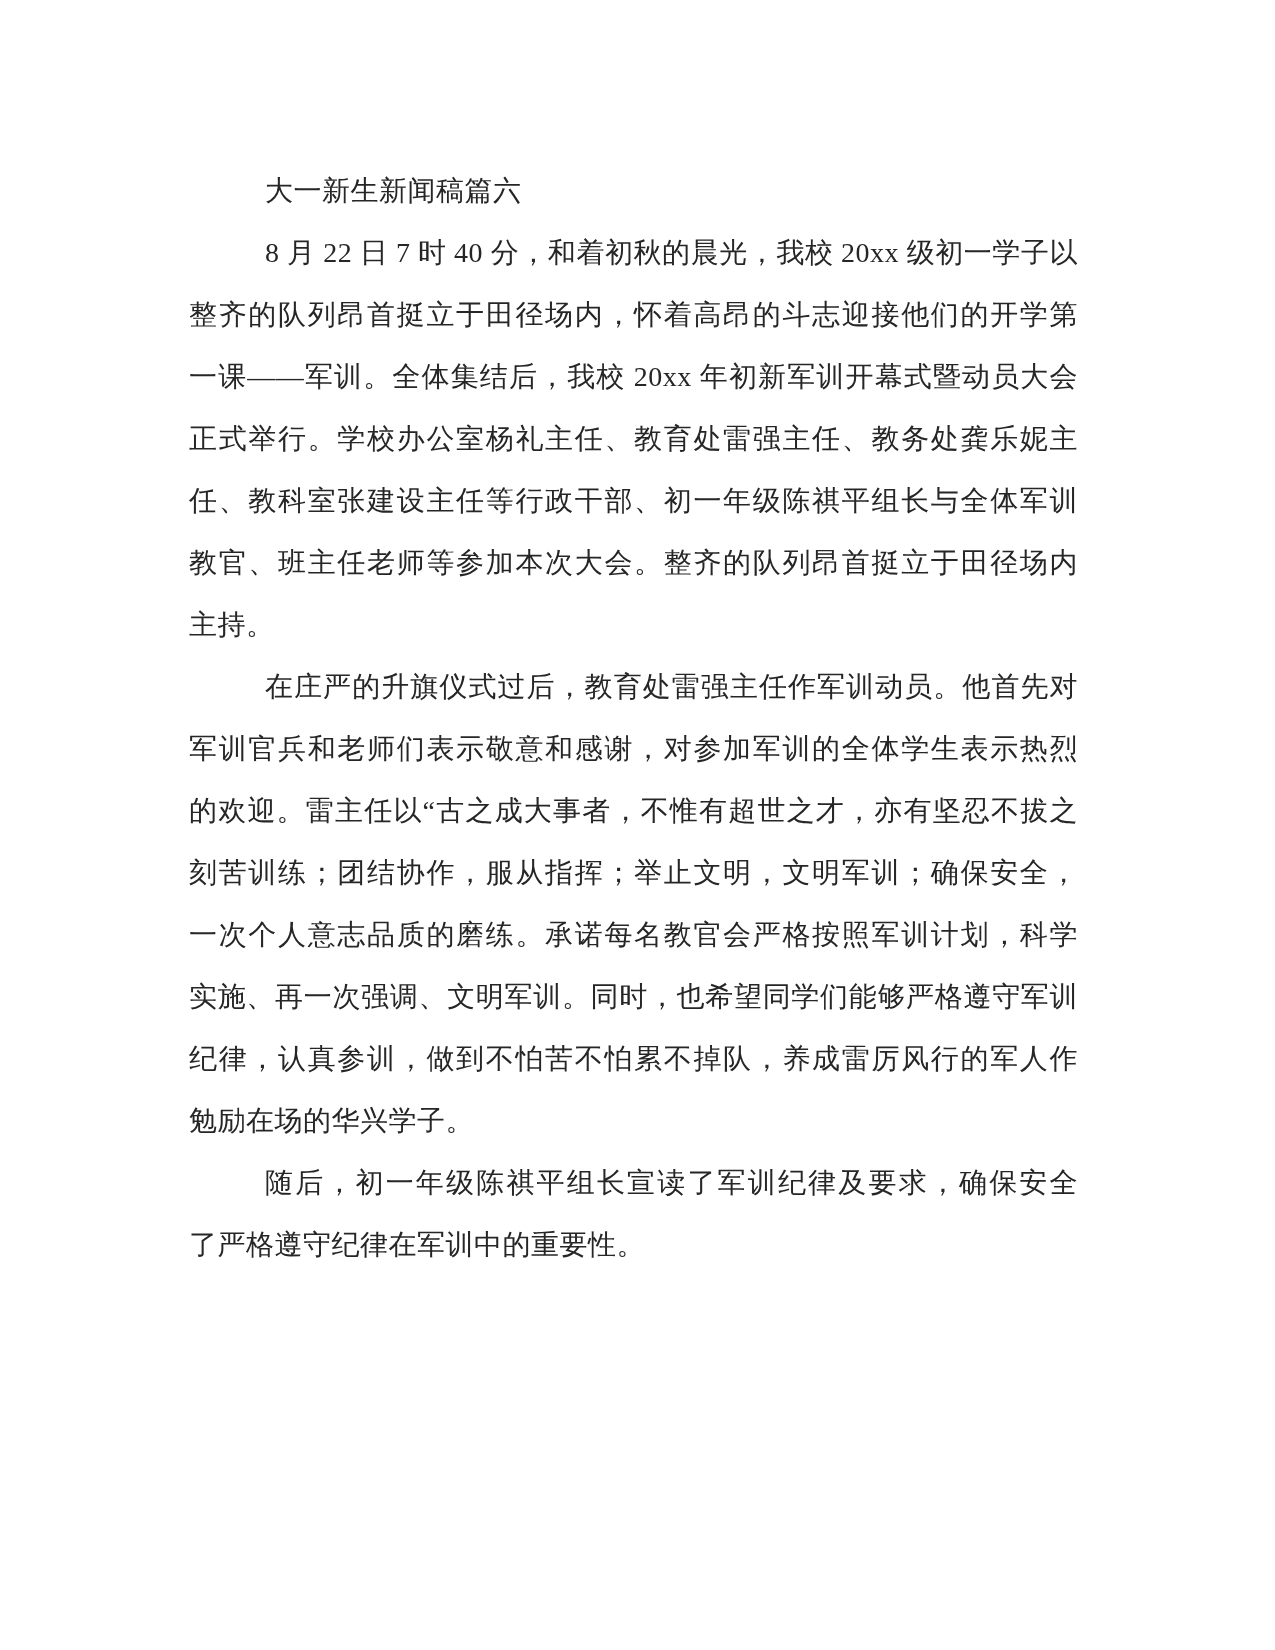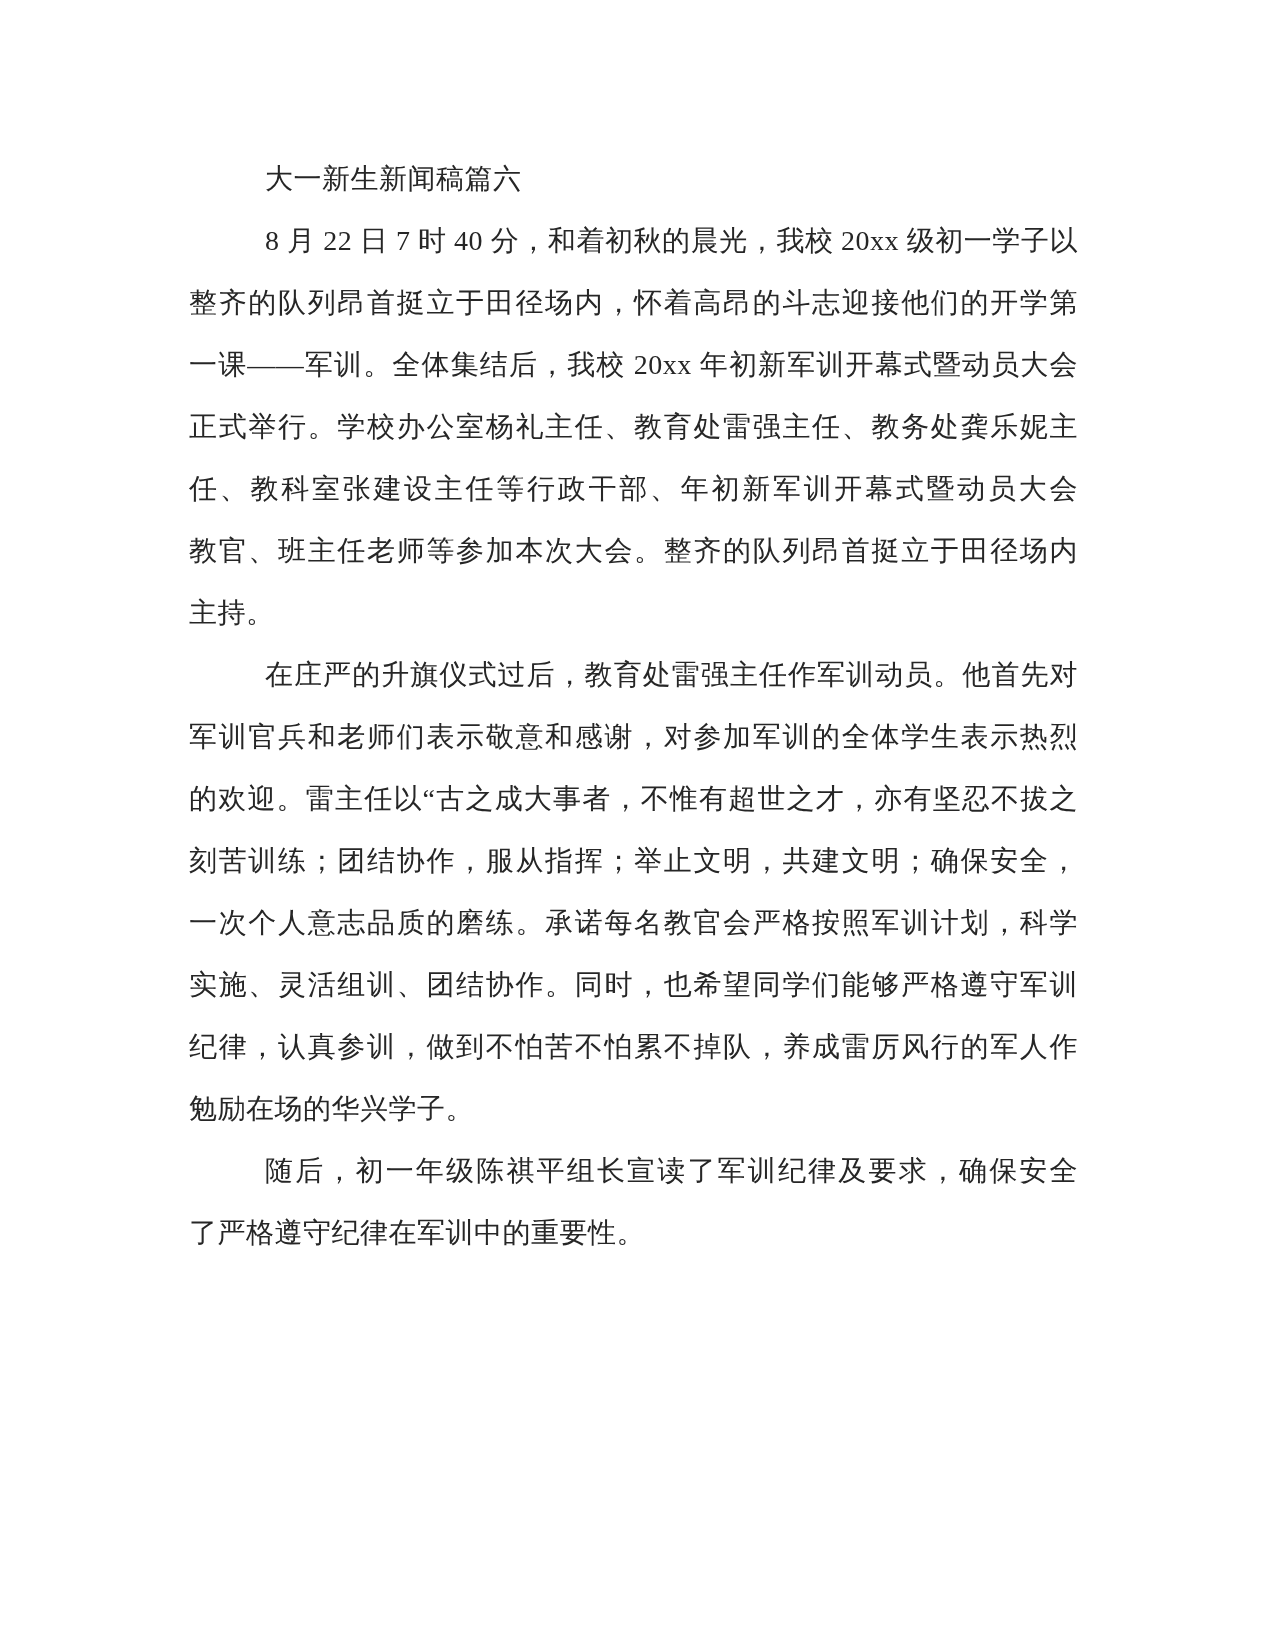--- a/index.html
+++ b/index.html
@@ -16,21 +16,21 @@
     overflow: hidden;
   }
   .page {
     position: absolute;
     inset: 0;
     background: #ffffff;
   }
   .doc-body {
     position: absolute;
     left: 189px;
-    top: 148px;
+    top: 160px;
     width: 889px;
   }
   .line {
     height: 62px;
     line-height: 62px;
     font-size: 28px;
     letter-spacing: 0.5px;
     white-space: pre-wrap;
     overflow: hidden;
   }
@@ -46,27 +46,27 @@
 </head>
 <body>
 
 <div class="page">
   <div class="doc-body">
       <div class="line indent">大一新生新闻稿篇六</div>
       <div class="line indent fill">8 月 22 日 7 时 40 分，和着初秋的晨光，我校 20xx 级初一学子以</div>
       <div class="line fill">整齐的队列昂首挺立于田径场内，怀着高昂的斗志迎接他们的开学第</div>
       <div class="line fill">一课——军训。全体集结后，我校 20xx 年初新军训开幕式暨动员大会</div>
       <div class="line fill">正式举行。学校办公室杨礼主任、教育处雷强主任、教务处龚乐妮主</div>
-      <div class="line fill">任、教科室张建设主任等行政干部、年初新军训开幕式暨动员大会</div>
+      <div class="line fill">任、教科室张建设主任等行政干部、初一年级陈祺平组长与全体军训</div>
       <div class="line fill">教官、班主任老师等参加本次大会。整齐的队列昂首挺立于田径场内</div>
       <div class="line">主持。</div>
       <div class="line indent fill">在庄严的升旗仪式过后，教育处雷强主任作军训动员。他首先对</div>
       <div class="line fill">军训官兵和老师们表示敬意和感谢，对参加军训的全体学生表示热烈</div>
       <div class="line fill">的欢迎。雷主任以“古之成大事者，不惟有超世之才，亦有坚忍不拔之</div>
-      <div class="line fill">刻苦训练；团结协作，服从指挥；举止文明，共建文明；确保安全，</div>
+      <div class="line fill">刻苦训练；团结协作，服从指挥；举止文明，文明军训；确保安全，</div>
       <div class="line fill">一次个人意志品质的磨练。承诺每名教官会严格按照军训计划，科学</div>
-      <div class="line fill">实施、灵活组训、团结协作。同时，也希望同学们能够严格遵守军训</div>
+      <div class="line fill">实施、再一次强调、文明军训。同时，也希望同学们能够严格遵守军训</div>
       <div class="line fill">纪律，认真参训，做到不怕苦不怕累不掉队，养成雷厉风行的军人作</div>
       <div class="line">勉励在场的华兴学子。</div>
       <div class="line indent fill">随后，初一年级陈祺平组长宣读了军训纪律及要求，确保安全</div>
       <div class="line">了严格遵守纪律在军训中的重要性。</div>
     </div>
 </div>
 
 </body></html>

